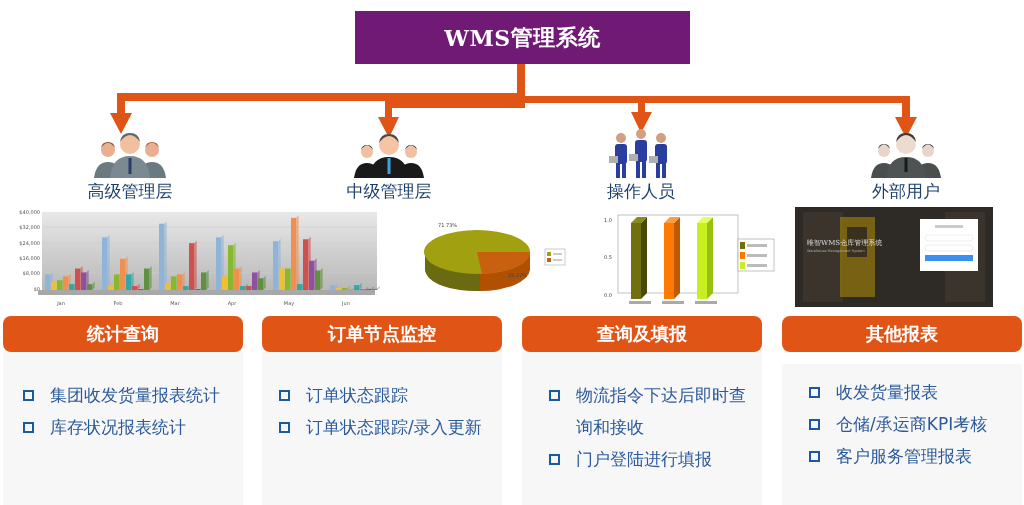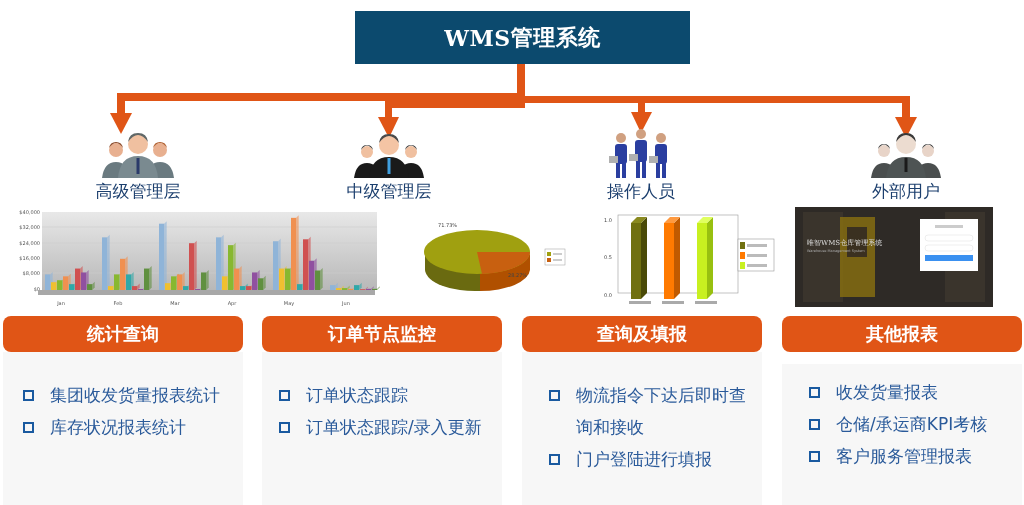--- a/index.html
+++ b/index.html
@@ -1,21 +1,21 @@
 <!DOCTYPE html>
 <html><head>
 <meta charset="utf-8">
 <style>
   * { box-sizing: border-box; margin: 0; padding: 0; }
   html, body { width: 1024px; height: 505px; background: #ffffff; overflow: hidden; }
   body { position: relative; font-family: "DejaVu Sans", "Liberation Sans", sans-serif; }
 
   .title-box {
     position: absolute; left: 355px; top: 11px; width: 335px; height: 53px;
-    background: #0c4a6e; color: #ffffff; display: flex; align-items: center; justify-content: center;
+    background: #701a75; color: #ffffff; display: flex; align-items: center; justify-content: center;
     font-size: 22px; font-weight: bold; letter-spacing: 0.5px;
   }
   .title-box .wms { font-family: "DejaVu Serif", "Liberation Serif", serif; font-weight: bold; }
 
   svg.connectors { position: absolute; left: 0; top: 0; }
 
   .role { position: absolute; top: 128px; width: 160px; text-align: center; }
   .role .icon { height: 50px; display: flex; justify-content: center; align-items: flex-end; }
   .role .label { margin-top: 2px; font-size: 17px; color: #1c3f6e; }
 
@@ -51,21 +51,21 @@
     <rect x="385" y="101" width="7" height="20"></rect>
     <rect x="638" y="96" width="7" height="20"></rect>
     <rect x="902" y="96" width="8" height="25"></rect>
     <polygon points="110,113 132,113 121,134"></polygon>
     <polygon points="378,117 399,117 389,138"></polygon>
     <polygon points="631,112 652,112 641,133"></polygon>
     <polygon points="895,117 917,117 906,138"></polygon>
   </g>
 </svg>
 
-<div class="role" style="left:58px;">
+<div class="role" style="left:50px;">
   <div class="icon">
     <svg width="80" height="50" viewBox="0 0 80 50">
       <circle cx="18" cy="22" r="7" fill="#e8b090"></circle>
         <path d="M11 20 q7 -10 14 0 q-1 -6 -7 -6 q-6 0 -7 6z" fill="#8a4a2a"></path>
       <path d="M4 50 q2 -16 14 -16 q12 0 14 16z" fill="#6a7a80"></path>
       <circle cx="62" cy="22" r="7" fill="#e8b090"></circle>
         <path d="M55 20 q7 -10 14 0 q-1 -6 -7 -6 q-6 0 -7 6z" fill="#b06030"></path>
       <path d="M48 50 q2 -16 14 -16 q12 0 14 16z" fill="#6a7a80"></path>
       <circle cx="40" cy="16" r="10" fill="#f0c0a0"></circle>
         <path d="M30 14 q10 -14 20 0 q-1 -9 -10 -9 q-9 0 -10 9z" fill="#606868"></path>

